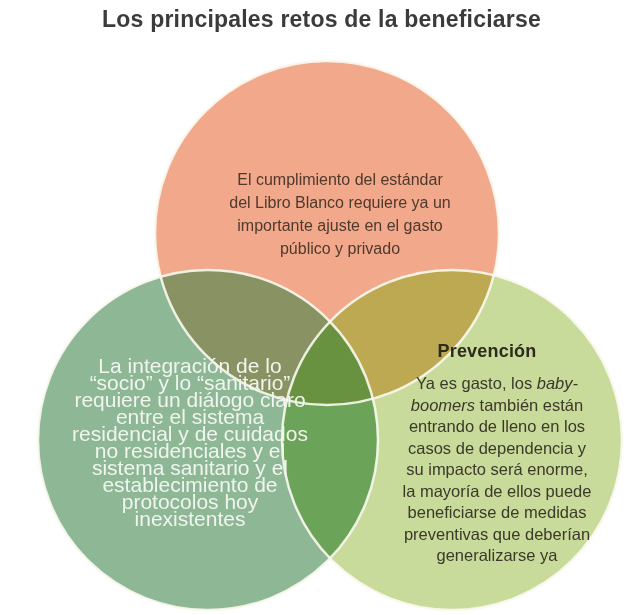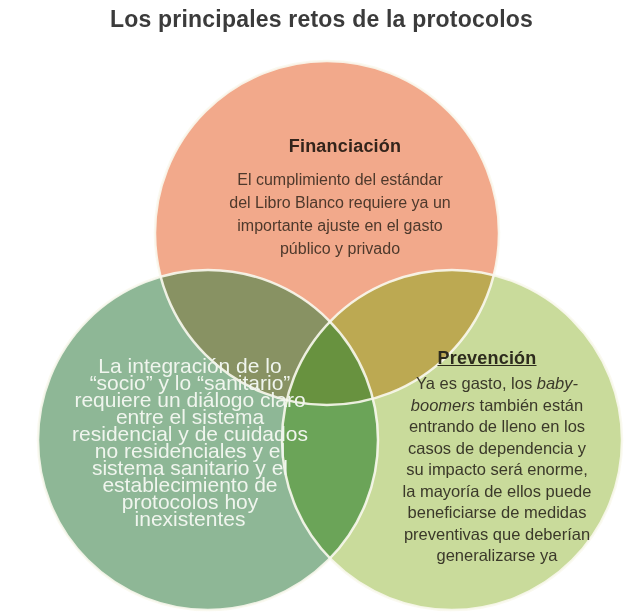--- a/index.html
+++ b/index.html
@@ -37,30 +37,30 @@
   }
   .heading {
     font-weight: 700;
     font-size: 18px;
     letter-spacing: 0.2px;
   }
   .fin-heading  { top: 136px; left: 195px; width: 300px; }
   .fin-body     { top: 168px; left: 180px; width: 320px; font-size: 16px;   line-height: 23px; }
   .ord-heading  { top: 325px; left: 24px;  width: 300px; }
   .ord-body     { top: 357px; left: 40px;  width: 300px; font-size: 21px; line-height: 17px; }
-  .prev-heading { top: 348px; left: 337px; width: 300px; text-decoration: underline; }
+  .prev-heading { top: 341px; left: 337px; width: 300px; }
   .prev-body    { top: 373px; left: 347px; width: 300px; font-size: 16.5px; line-height: 21.5px; }
   em { font-style: italic; }
 </style>
 </head>
 <body>
 
 <div class="stage">
 
-  <div class="page-title" style="color: rgb(59, 59, 59);">Los principales retos de la protocolos</div>
+  <div class="page-title" style="color: rgb(59, 59, 59);">Los principales retos de la beneficiarse</div>
 
   <svg class="venn" width="643" height="615" viewBox="0 0 643 615">
     <defs>
       <clipPath id="clipA">
           <circle cx="327" cy="233" r="172"></circle>
         </clipPath>
       <clipPath id="clipB">
           <circle cx="208" cy="440" r="170"></circle>
         </clipPath>
     </defs>
@@ -82,21 +82,20 @@
       <g clip-path="url(#clipB)">
         <circle cx="452" cy="440" r="170" fill="#68923F"></circle>
       </g>
     </g>
 
     <circle cx="327" cy="233" r="172" fill="none" stroke-width="2.5" opacity="0.9" stroke="#FAF8EE"></circle>
     <circle cx="208" cy="440" r="170" fill="none" stroke-width="2.5" opacity="0.9" stroke="#FAF8EE"></circle>
     <circle cx="452" cy="440" r="170" fill="none" stroke-width="2.5" opacity="0.9" stroke="#FAF8EE"></circle>
   </svg>
 
-  <div class="lbl heading fin-heading" style="color: rgb(51, 36, 27);">Financiación</div>
 
   <div class="lbl fin-body" style="color: rgb(78, 57, 44); text-align: center;">El cumplimiento del estándar
 del Libro Blanco requiere ya un
 importante ajuste en el gasto
 público y privado</div>
 
 
   <div class="lbl ord-body" style="color: rgb(240, 245, 238);">La integración de lo
 “socio” y lo “sanitario”
 requiere un diálogo claro

